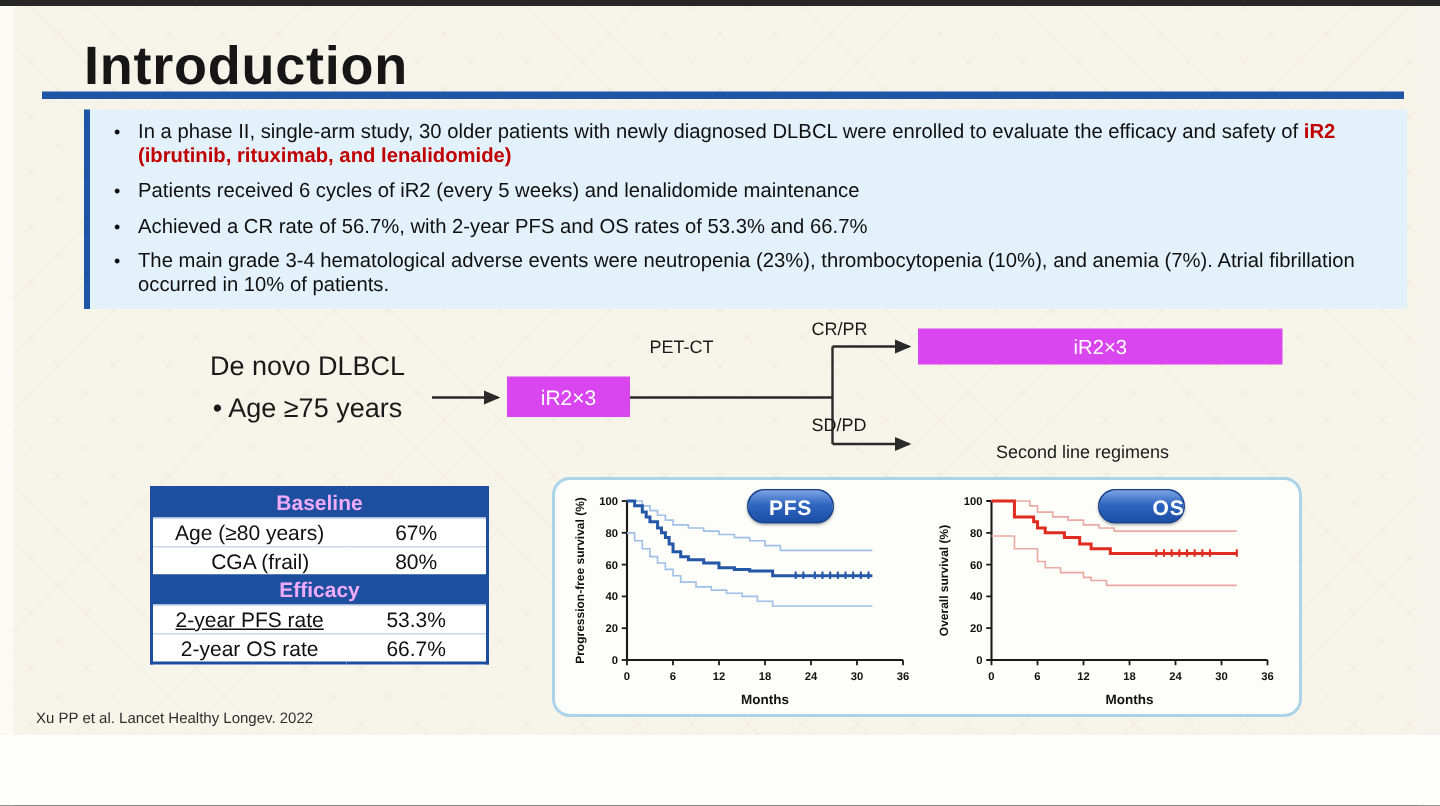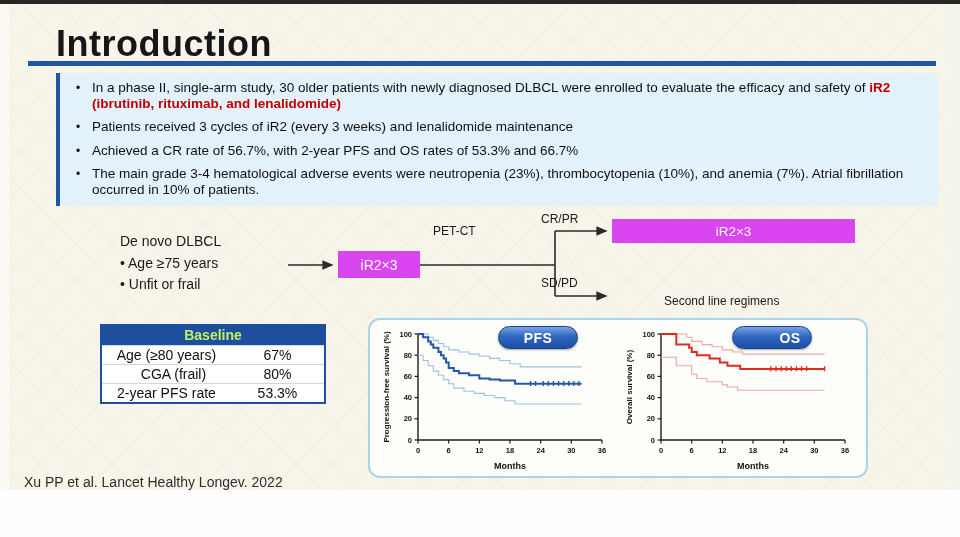--- a/index.html
+++ b/index.html
@@ -17,50 +17,50 @@
   .slide-title { position:absolute; left:56px; top:23px; font-size:36px; font-weight:700; color:#161616; letter-spacing:0.5px; }
   .title-rule { position:absolute; left:28px; top:61px; width:908px; height:5px; background:#1e55a5; }
 
   .bullet-box { position:absolute; left:56px; top:73px; width:882px; height:133px; background:#e3f1fa; border-left:4px solid #1e55a5; padding:7px 10px 6px 12px; }
   .bullet-item { display:flex; margin-bottom:7px; font-size:13.5px; line-height:1.2; color:#101010; }
   .bullet-dot { flex:0 0 20px; text-align:left; padding-left:4px; font-size:12px; line-height:1.35; }
   .bullet-text { flex:1; }
   .red-em { color:#c00000; font-weight:700; }
 
   
-  .cohort { position:absolute; left:120px; top:231px; width:170px; font-size:14px; color:#1a1a1a; line-height:1.55; }
+  .cohort { position:absolute; left:120px; top:231px; width:170px; text-align:center; font-size:18px; color:#1a1a1a; line-height:1.55; }
   .flow-box { position:absolute; background:#d946ef; color:#fff; display:flex; align-items:center; justify-content:center; font-size:14px; }
   .flow-box.small { left:338px; top:251px; width:82px; height:27px; }
   .flow-box.wide { left:612px; top:219px; width:243px; height:24px; font-size:13.5px; }
   .flow-label { position:absolute; font-size:12px; color:#1a1a1a; }
   .lbl-pet { left:433px; top:224px; }
   .lbl-crpr { left:541px; top:212px; }
   .lbl-sdpd { left:541px; top:276px; }
   .lbl-secondline { left:664px; top:294px; }
   .diagram-svg { position:absolute; left:280px; top:210px; }
 
   
   .summary-table { position:absolute; left:100px; top:324px; width:226px; border-collapse:collapse; border:2px solid #1e4f9e; background:#fff; }
   .summary-table td { font-size:14px; color:#101010; text-align:center; height:18px; padding:1px 2px; border-top:1px solid #c9d8ec; }
-  .summary-table td.sec-head { background:#1e4f9e; color:#bef264; font-weight:700; height:20px; border-top:1px solid #1e4f9e; }
+  .summary-table td.sec-head { background:#1e4f9e; color:#f0abfc; font-weight:700; height:20px; border-top:1px solid #1e4f9e; }
 
   
   .chart-panel { position:absolute; left:368px; top:318px; width:500px; height:160px; background:#fdfdf9; border:2px solid #abd3ea; border-radius:12px; }
   .km-chart { position:absolute; top:8px; width:230px; height:144px; }
   .km-chart.pfs { left:10px; }
   .km-chart.os { left:253px; }
   .km-chart text { font-family:"Liberation Sans", sans-serif; }
-  .badge { position:absolute; top:6px; width:80px; height:23px; border-radius:12px;
+  .badge { position:absolute; top:6px; width:58px; height:23px; border-radius:12px;
     background:linear-gradient(180deg,#7aa3e4 0%,#2f66c0 45%,#1c4fa6 100%);
     border:1px solid #16408a; box-shadow:0 1px 2px rgba(0,0,0,0.35);
     color:#fff; font-weight:700; font-size:14px; display:flex; align-items:center; justify-content:center; letter-spacing:0.5px; }
   .badge.pfs { left:128px; }
   .badge.os { left:362px;padding-left:36px; }
 
-  .citation { position:absolute; left:24px; top:474px; font-size:14px; color:#2e2e2e; }
+  .citation { position:absolute; left:24px; top:474px; font-size:10px; color:#2e2e2e; }
 
   
   .footer-band { position:absolute; left:0; top:490px; width:960px; height:47px; background:#fefefc; }
 </style>
 </head>
 <body>
 
 <div class="stage">
   <div class="edge-top"></div>
   <div class="edge-left"></div>
@@ -69,36 +69,35 @@
   <div class="slide-title">Introduction</div>
   <div class="title-rule"></div>
 
   <div class="bullet-box">
     <div class="bullet-item">
       <span class="bullet-dot">•</span>
       <span class="bullet-text"><span>In a phase II, single-arm study, 30 older patients with newly diagnosed DLBCL were enrolled to evaluate the efficacy and safety of </span><span class="red-em">iR2 (ibrutinib, rituximab, and lenalidomide)</span></span>
     </div>
     <div class="bullet-item">
       <span class="bullet-dot">•</span>
-      <span class="bullet-text">Patients received 3 cycles of iR2 (every 3 weeks) and lenalidomide maintenance</span>
+      <span class="bullet-text">Patients received 6 cycles of iR2 (every 5 weeks) and lenalidomide maintenance</span>
     </div>
     <div class="bullet-item">
       <span class="bullet-dot">•</span>
       <span class="bullet-text">Achieved a CR rate of 56.7%, with 2-year PFS and OS rates of 53.3% and 66.7%</span>
     </div>
     <div class="bullet-item">
       <span class="bullet-dot">•</span>
       <span class="bullet-text">The main grade 3-4 hematological adverse events were neutropenia (23%), thrombocytopenia (10%), and anemia (7%). Atrial fibrillation occurred in 10% of patients.</span>
     </div>
   </div>
 
   <div class="cohort">
     <div>De novo DLBCL</div>
     <div>• Age ≥75 years</div>
-    <div>• Unfit or frail</div>
   </div>
 
   <svg class="diagram-svg" width="345" height="105">
     <defs>
       <marker id="arrow" markerWidth="8" markerHeight="8" refX="6" refY="3" orient="auto">
         <path d="M0,0 L7,3 L0,6 Z" fill="#2a2a2a"></path>
       </marker>
     </defs>
     <line x1="8" y1="55" x2="52" y2="55" stroke="#2a2a2a" stroke-width="1.6" marker-end="url(#arrow)"></line>
     <line x1="140" y1="55" x2="275" y2="55" stroke="#2a2a2a" stroke-width="1.6"></line>
@@ -121,22 +120,29 @@
         </tr>
         <tr>
           <td style="width: 58%; margin-left: 28px;">Age (≥80 years)</td>
           <td>67%</td>
         </tr>
         <tr>
           <td style="width: 58%; padding-left: 16px;">CGA (frail)</td>
           <td>80%</td>
         </tr>
         <tr>
-          <td style="width: 58%;">2-year PFS rate</td>
+          <td colspan="2" class="sec-head">Efficacy</td>
+        </tr>
+        <tr>
+          <td style="width: 58%; text-decoration: underline;">2-year PFS rate</td>
           <td>53.3%</td>
+        </tr>
+        <tr>
+          <td style="width: 58%;">2-year OS rate</td>
+          <td>66.7%</td>
         </tr>
       </tbody>
     </table>
 
   <div class="chart-panel">
     <div class="km-chart pfs" id="chart-pfs"><svg width="230" height="144" viewBox="0 0 230 144">
           <line x1="38" y1="6" x2="38" y2="112" stroke="#1a1a1a" stroke-width="1.4"></line>
           <line x1="38" y1="112" x2="222" y2="112" stroke="#1a1a1a" stroke-width="1.4"></line>
           <line x1="34.5" y1="112" x2="38" y2="112" stroke="#1a1a1a" stroke-width="1.2"></line>
           <text x="32" y="114.6" text-anchor="end" font-size="7.5" font-weight="bold" fill="#111">0</text>

